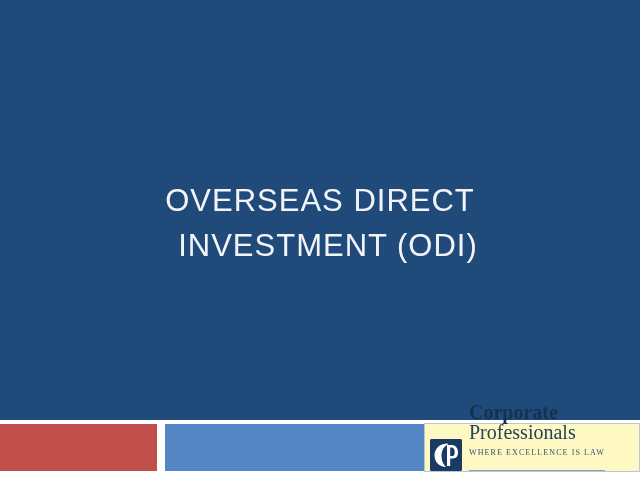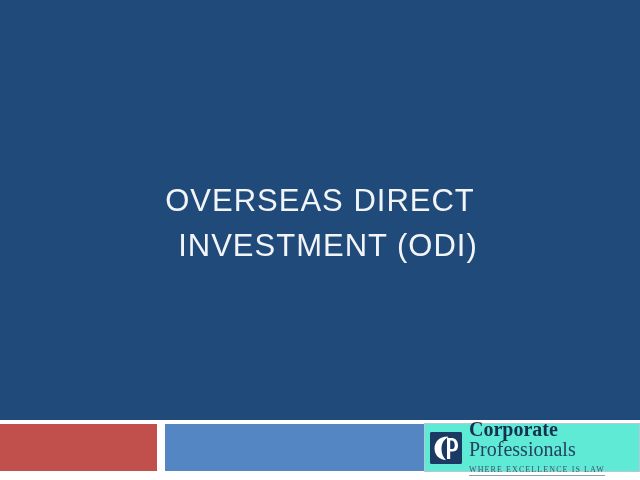--- a/index.html
+++ b/index.html
@@ -79,25 +79,25 @@
     background: #5386c3;
   }
 
   
   .logo-box {
     position: absolute;
     left: 424px;
     top: 3px;
     width: 216px;
     height: 49px;
-    background: #5eead4;
+    background: #fef9c3;
     border: 1px solid #b9c6d6;
     box-sizing: border-box;
     display: flex;
-    align-items: center;
+    align-items: flex-end;
     padding-left: 5px;
   }
   .logo-mark {
     width: 32px;
     height: 32px;
     flex: 0 0 32px;
     background: #1b3a63;
     border-radius: 2px;
     position: relative;
     overflow: hidden;
@@ -123,21 +123,21 @@
   }
   .logo-tagline {
     margin-top: 2px;
     font-family: "Liberation Serif", serif;
     font-size: 8px;
     letter-spacing: 1.1px;
     color: #3b5570;
     white-space: nowrap;
     border-bottom: 1px solid #8ba0b6;
     display: inline-block;
-    padding-bottom: 1px;
+    padding-bottom: 13px;
   }
 </style>
 </head>
 <body>
 
 <div class="slide">
 
   <div class="slide-canvas"></div>
 
   <div class="title-block">

